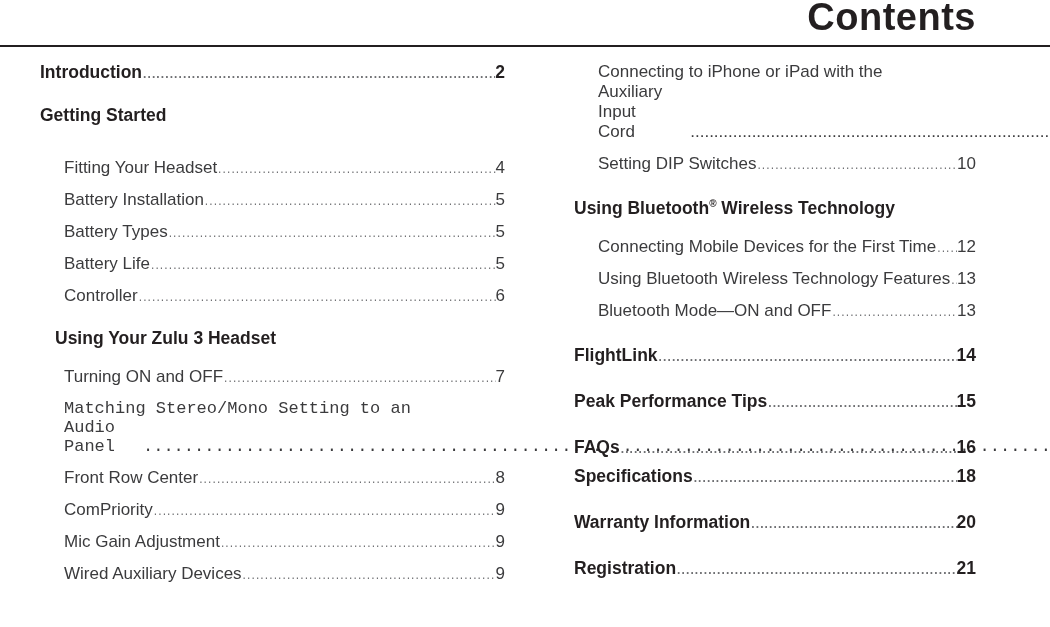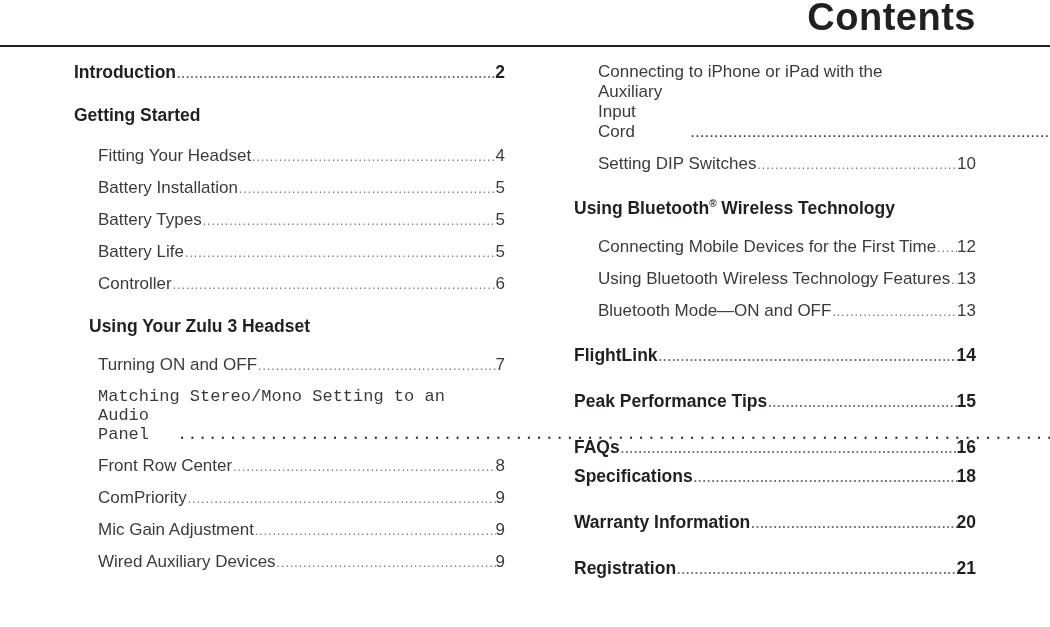--- a/index.html
+++ b/index.html
@@ -44,21 +44,21 @@
   }
   .columns {
     display: flex;
     padding-top: 16px;
   }
   .col {
     position: relative;
   }
   .col-left {
     width: 505px;
-    padding-left: 74px;
+    padding-left: 40px;
   }
   .col-right {
     width: 545px;
     padding-left: 69px;
     padding-right: 74px;
   }
   
   .entry {
     display: flex;
     align-items: flex-end;
@@ -124,21 +124,21 @@
     <div class="col col-left">
 
       <div class="lvl1-wrap">
         <div class="entry lvl1">
           <span class="txt">Introduction</span>
           <span class="dots">................................................................................................................................................................</span>
           <span class="pg">2</span>
         </div>
       </div>
 
-      <div class="entry lvl1" style="margin-bottom:20px;">
+      <div class="entry lvl1" style="margin-bottom:32px;">
         <span class="txt">Getting Started</span>
       </div>
 
       <div class="entry lvl2">
         <span class="txt">Fitting Your Headset</span>
         <span class="dots">................................................................................................................................................................</span>
         <span class="pg">4</span>
       </div>
 
       <div class="entry lvl2">

